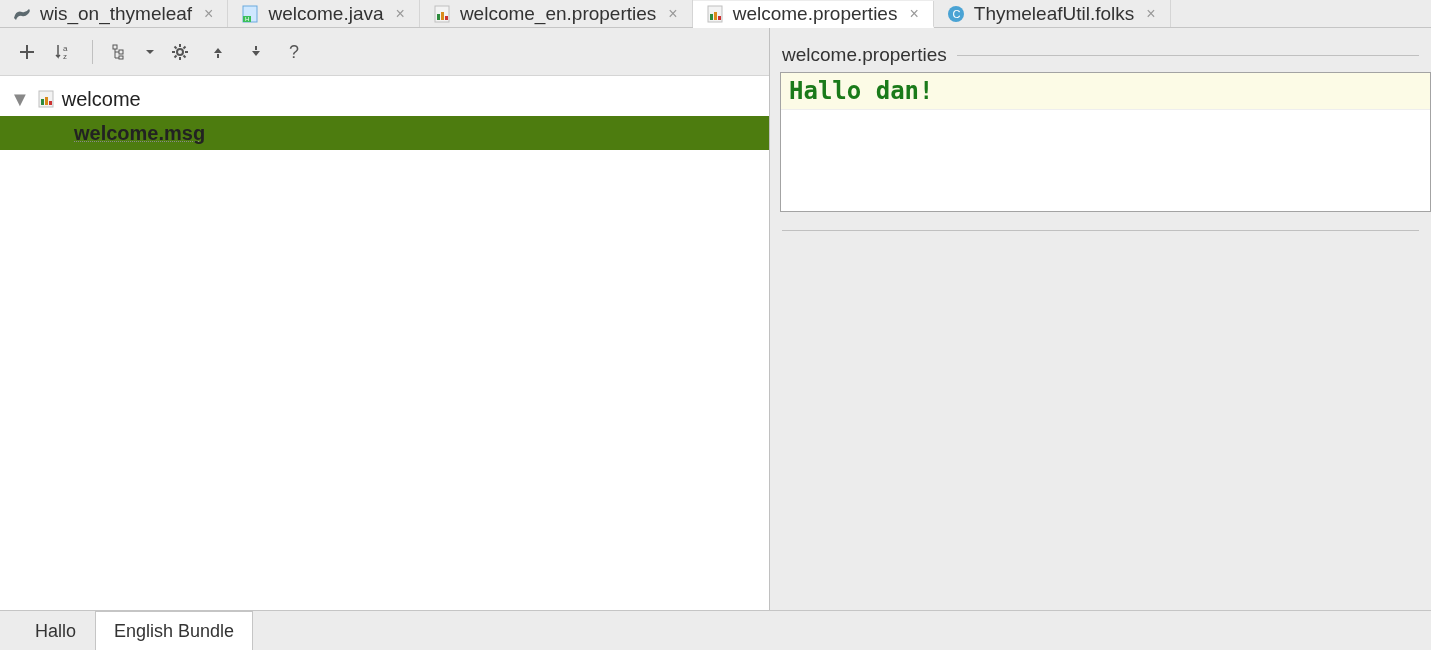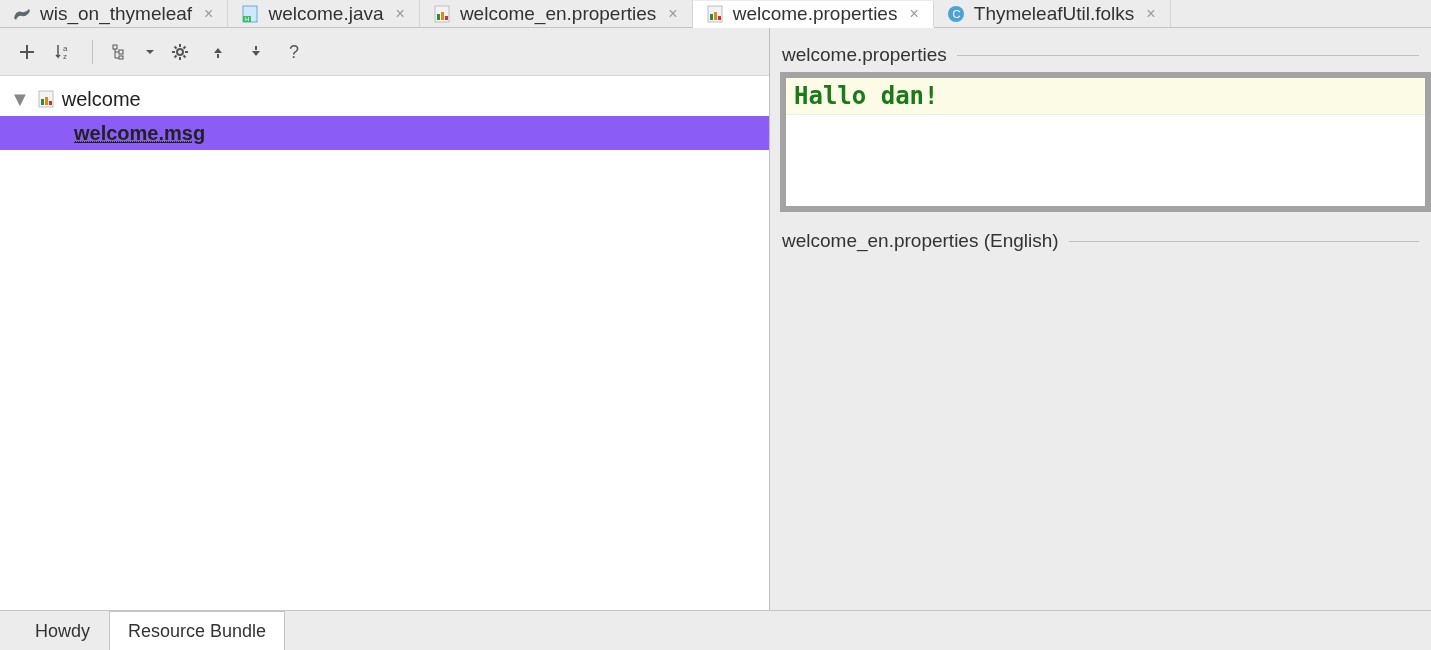--- a/index.html
+++ b/index.html
@@ -83,22 +83,21 @@
     color:#222;
     padding-top:6px;
   }
   .tree-row {
     display:flex; align-items:center;
     height:34px;
     padding-left:10px;
     gap:6px;
   }
   .tree-row.selected {
-    background:#8b5cf6;
-    text-decoration:underline;
+    background:#4d7c0f;
   }
   .tree-indent { width:58px; }
   .key-label { font-weight:700; text-decoration: underline dotted #888 1px; }
   .right {
     flex:1;
     background:#ececec;
     overflow:auto;
     padding: 12px 0 12px 0;
   }
   .group {
@@ -108,21 +107,21 @@
     font-size:19px;
     color:#333;
     padding: 0 12px 6px 12px;
     display:flex; align-items:center; gap:10px;
   }
   .group-label .line {
     flex:1; height:1px; background:#c0c0c0;
   }
   .group-editor {
     margin: 0 0 0 10px;
-    border:6px solid #a3a3a3;
+    border:1px solid #a3a3a3;
     background:#fff;
     min-height:140px;
   }
   .editor-line1 {
     background:#fcfbe6;
     padding:4px 8px;
     font-family: "Menlo","Consolas",monospace;
     font-size:24px;
     font-weight:700;
     color:#1a7a1a;
@@ -293,27 +292,26 @@
       <div class="group-label">
         <span>welcome.properties</span>
         <span class="line"></span>
       </div>
       <div class="group-editor">
         <div class="editor-line1">Hallo dan!</div>
       </div>
     </div>
     <div class="group">
       <div class="group-label">
-        <span>welcome_en.properties (English)</span>
         <span class="line"></span>
       </div>
     </div>
   </div>
 </div>
 
 <div class="bottom">
   <div class="btab">
-    <span>Howdy</span>
+    <span>Hallo</span>
   </div>
   <div class="btab active">
-    <span>Resource Bundle</span>
+    <span>English Bundle</span>
   </div>
 </div>
 
 </body></html>

